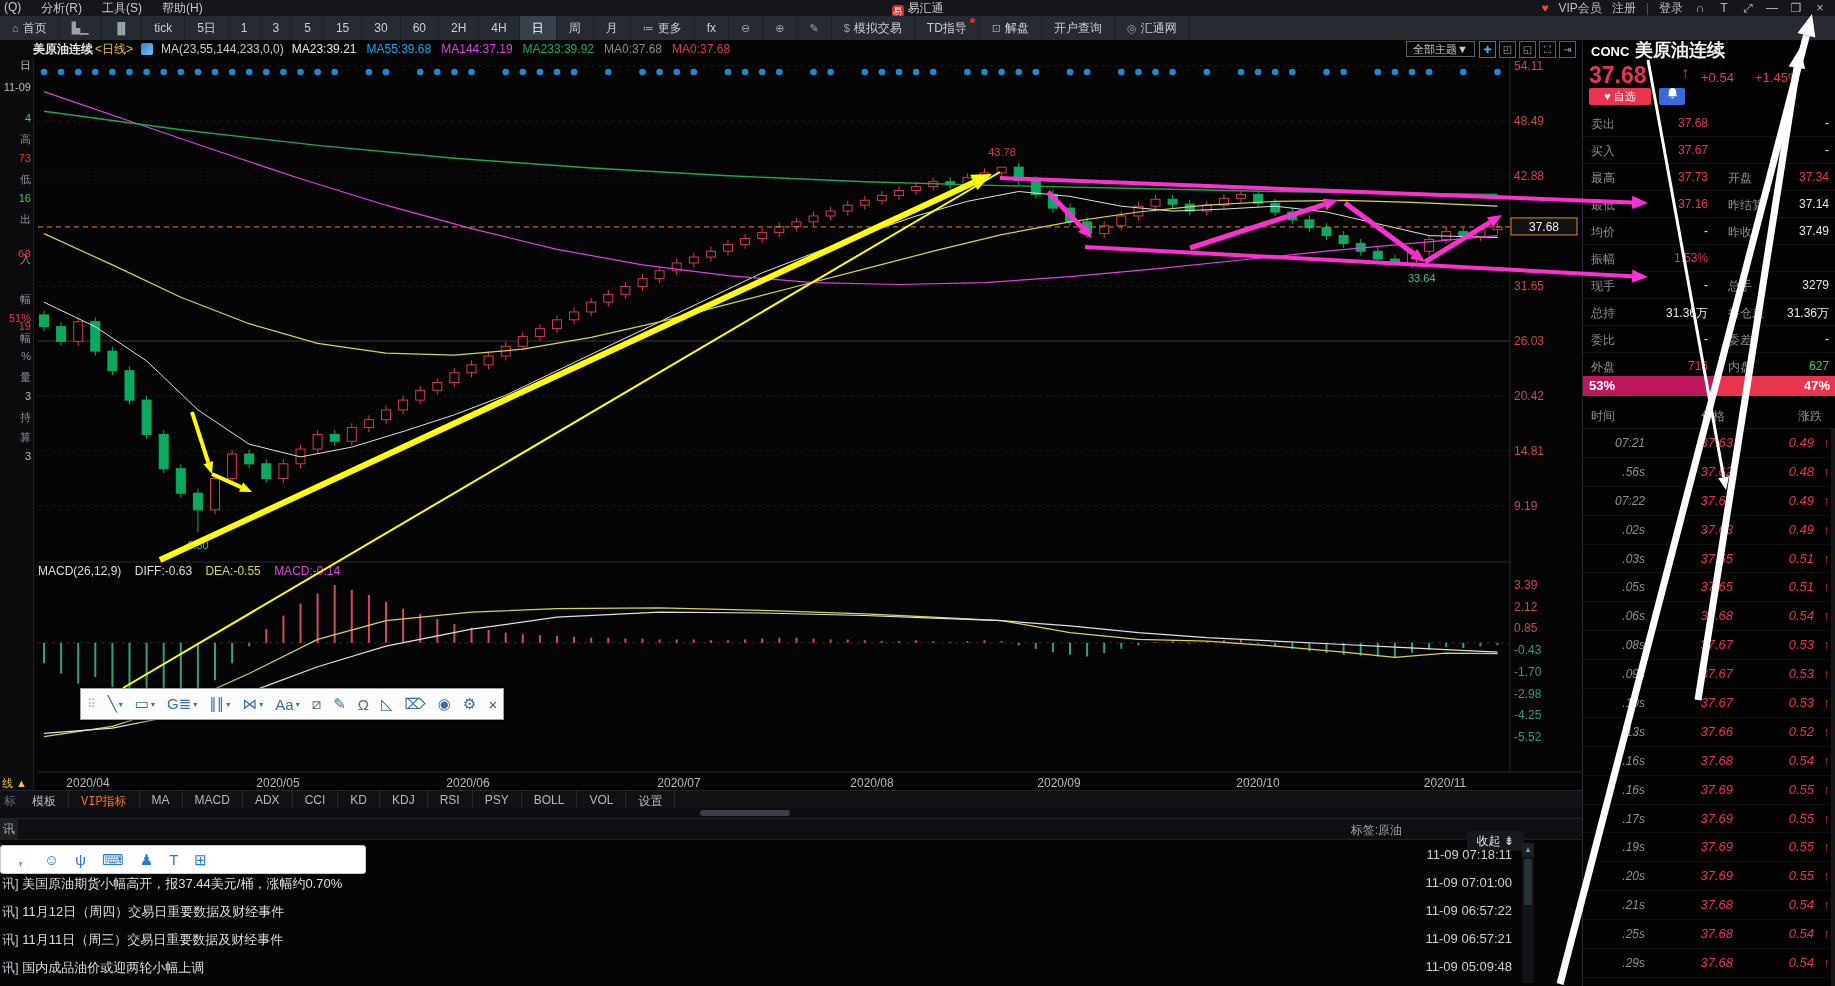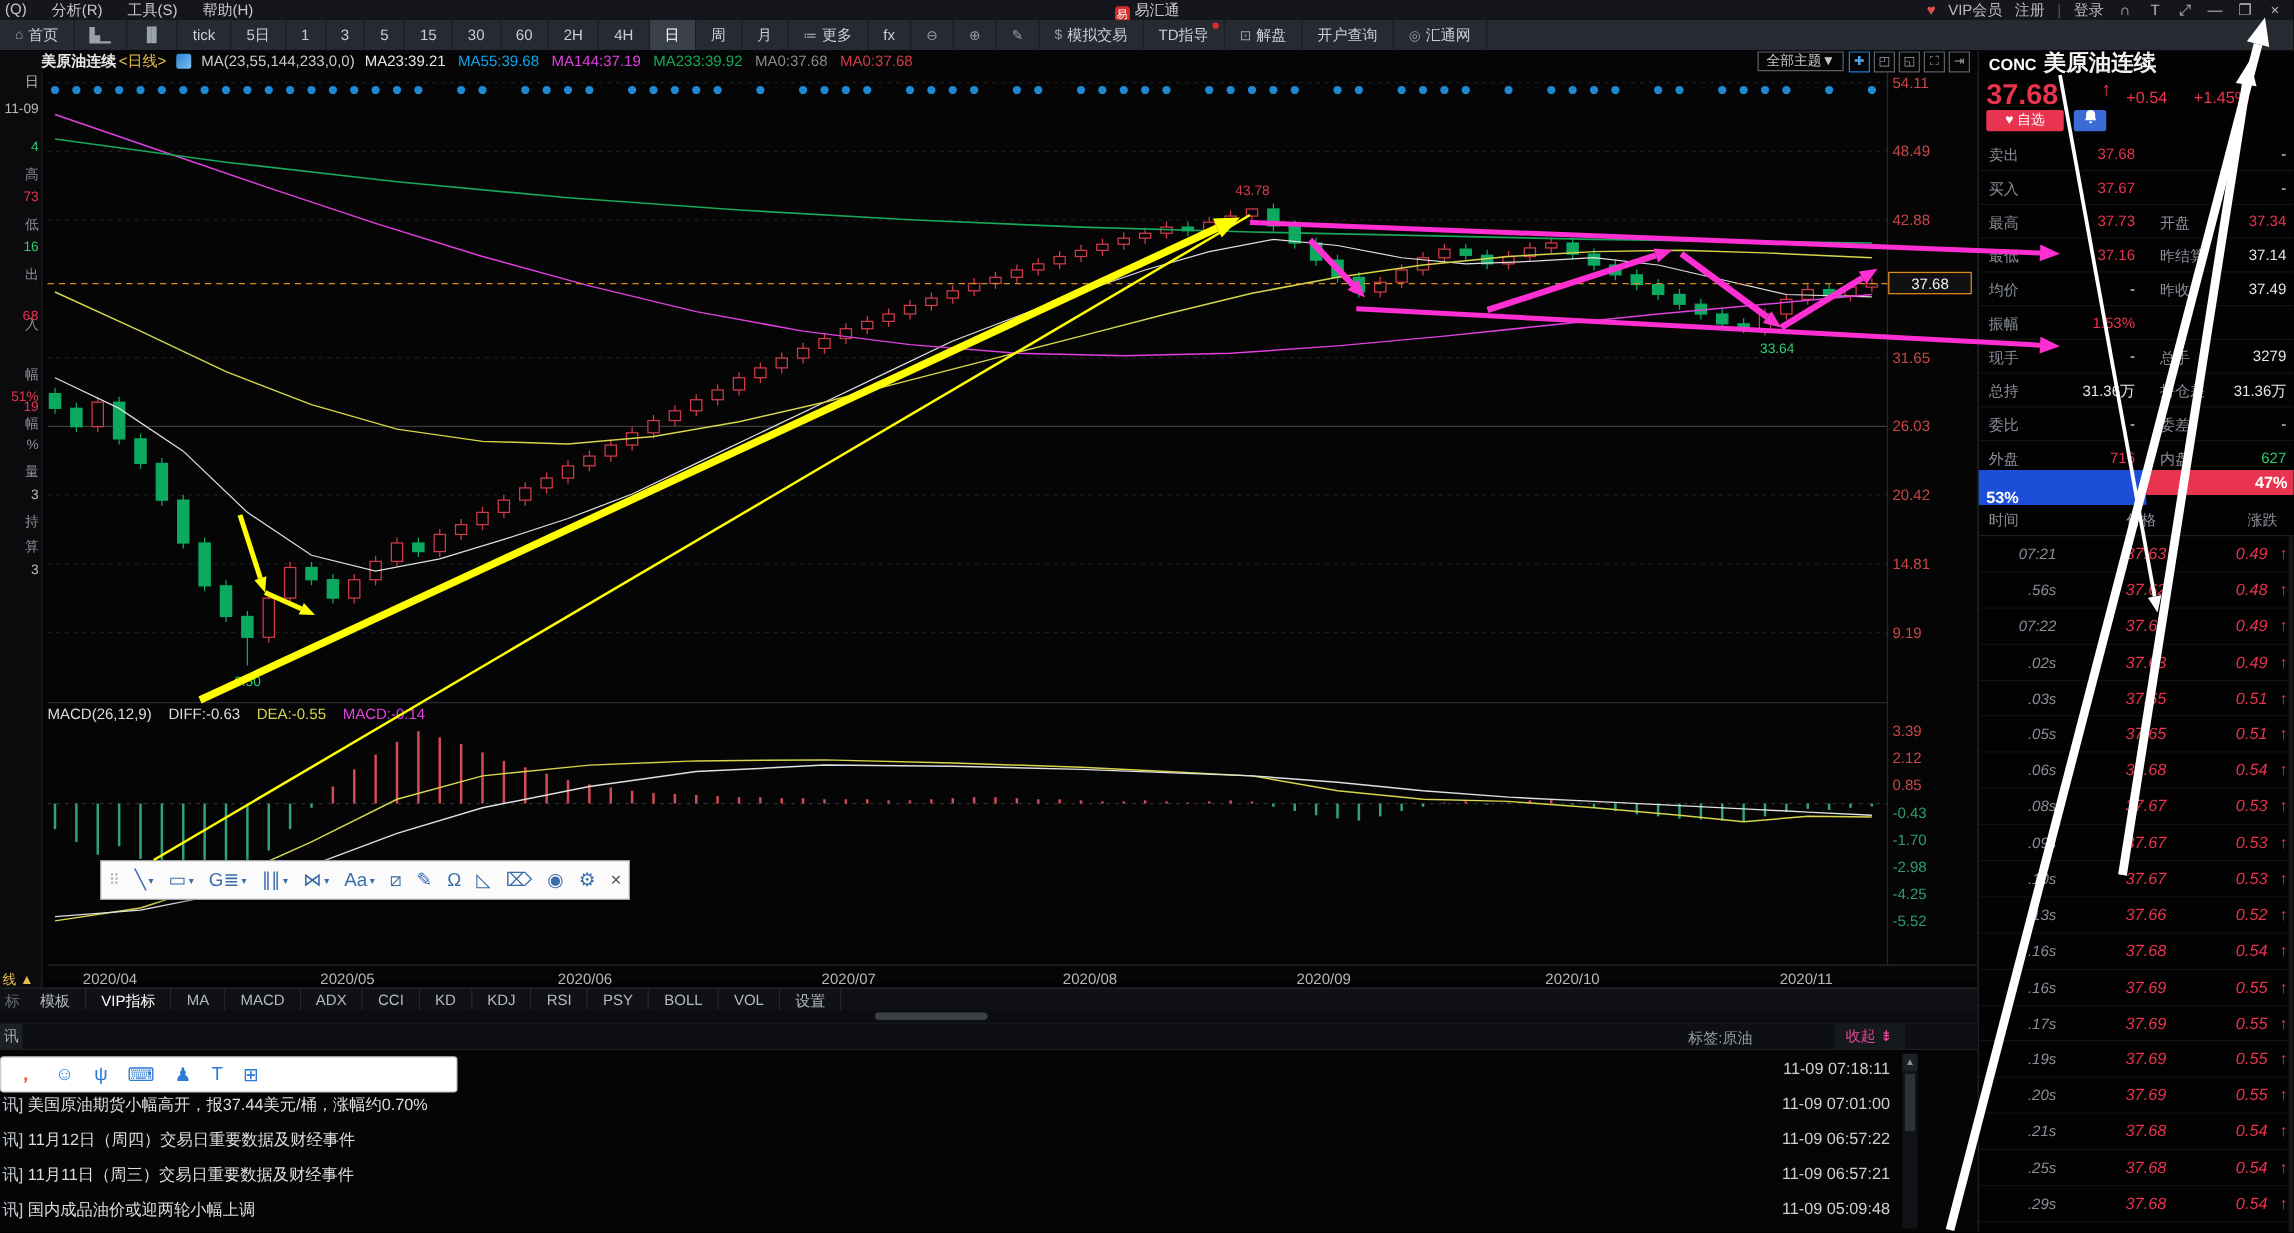--- a/index.html
+++ b/index.html
@@ -50,52 +50,52 @@
   #pill-fav{left:6px;width:62px;background:#e8344e;}
   #pill-alert{left:76px;width:26px;background:#3a6bd6;}
   #quote-grid{position:absolute;left:0px;top:94px;width:253px;}
   .qrow{position:relative;height:26px;border-bottom:1px solid #101216;}
   .qrow .l1{position:absolute;left:8px;top:6px;color:#8a8f99;}
   .qrow .v1{position:absolute;left:40px;width:85px;top:6px;text-align:right;}
   .qrow .l2{position:absolute;left:145px;top:6px;color:#8a8f99;}
   .qrow .v2{position:absolute;left:160px;width:86px;top:6px;text-align:right;}
   .c-red{color:#e8344e;} .c-green{color:#2ecc71;} .c-white{color:#e6e6e6;} .c-yellow{color:#e8c04a;}
   #ratio-bar{position:absolute;left:0;top:360px;width:253px;height:20px;display:flex;font-weight:bold;font-size:13px;}
-  #ratio-bar .g{background:#1d4ed8;color:#fff;padding:14px 6px;box-sizing:border-box;}
+  #ratio-bar .g{background:#be185d;color:#fff;padding:2px 6px;box-sizing:border-box;}
   #ratio-bar .r{background:#e8344e;color:#fff;text-align:right;padding:2px 6px;box-sizing:border-box;flex:1;}
   #tick-header{position:absolute;left:0;top:386px;width:253px;height:26px;color:#8a8f99;border-bottom:1px solid #1a1d22;}
   #tick-header span{position:absolute;top:6px;}
   #tick-list{position:absolute;left:0;top:413px;width:253px;height:557px;overflow:hidden;font-style:italic;}
   .trow{position:relative;height:27.9px;border-bottom:1px solid #0e1013;}
   .trow .tt{position:absolute;left:4px;width:58px;top:7px;text-align:right;color:#8a8f99;font-size:12px;}
   .trow .tp{position:absolute;left:90px;width:60px;top:6px;text-align:right;color:#e8344e;font-size:13px;}
   .trow .tc{position:absolute;right:22px;top:6px;text-align:left;color:#e8344e;font-size:13px;}
   .trow .ta{position:absolute;right:6px;top:6px;color:#e8344e;font-size:13px;font-weight:bold;}
   #rp-scroll{position:absolute;right:1px;top:413px;width:4px;height:557px;background:#15171b;}
   
   #macd-header{position:absolute;left:38px;top:564px;z-index:20;font-size:12px;}
   #macd-header span{margin-right:10px;}
   
   #kline-flag{position:absolute;left:2px;top:776px;color:#e8c04a;font-size:11px;z-index:20;}
   #tabs-row{position:absolute;left:0;top:790px;width:1582px;height:18px;background:#0f1114;
       border-top:1px solid #23262b;border-bottom:1px solid #23262b;display:flex;align-items:stretch;z-index:20;}
   .tab{padding:2px 12px;border-right:1px solid #23262b;color:#b5b9c0;font-size:12px;white-space:nowrap;}
-  .tab.hl{color:#ffffff;}
+  .tab.hl{color:#f97316;font-family:Liberation Mono, monospace;}
   .tab.dim{color:#6a6e75;border-right:none;padding:2px 4px;}
   #hscroll{position:absolute;left:0;top:808px;width:1582px;height:10px;background:#0c0d10;z-index:20;}
   #hscroll .thumb{position:absolute;left:700px;top:2px;width:90px;height:6px;background:#3a3f46;border-radius:3px;}
   
   #news{position:absolute;left:0;top:818px;width:1582px;height:168px;background:#050505;z-index:18;
         border-top:1px solid #22252a;}
   #news-head{position:relative;height:20px;background:#0d0f12;border-bottom:1px solid #1c1f24;}
   #news-tab{position:absolute;left:0;top:0;width:18px;height:20px;background:#1c1f24;color:#aaa;
       font-size:12px;text-align:center;line-height:20px;}
   #news-tag{position:absolute;right:180px;top:3px;color:#9aa0a8;font-size:12px;}
-  #news-collapse{position:absolute;right:58px;top:0px;height:20px;padding:0 10px;background:#15181d;
-      color:#ec4899;font-size:12px;line-height:20px;}
+  #news-collapse{position:absolute;right:58px;top:12px;height:20px;padding:0 10px;background:#15181d;
+      color:#e5e5e5;font-size:12px;line-height:20px;}
   #news-list{position:relative;}
   .nrow{position:relative;height:28px;}
   .nrow .nt{position:absolute;left:2px;top:7px;color:#dedede;font-size:13px;white-space:nowrap;}
   .nrow .ntime{position:absolute;right:70px;top:7px;color:#cfcfcf;font-size:13px;}
   #news-scroll{position:absolute;right:48px;top:24px;width:12px;height:140px;background:#101215;}
   #news-scroll .up{height:14px;background:#1d2127;color:#8a8f99;font-size:8px;text-align:center;line-height:14px;}
   #news-scroll .nthumb{margin:2px 2px;height:46px;background:#2c3138;}
   
   #draw-toolbar{position:absolute;left:80px;top:688px;height:30px;background:#fbfbfb;border:1px solid #9aa0a8;
      display:flex;align-items:center;padding:0 6px;gap:12px;z-index:40;box-shadow:0 1px 4px rgba(0,0,0,.6);}

